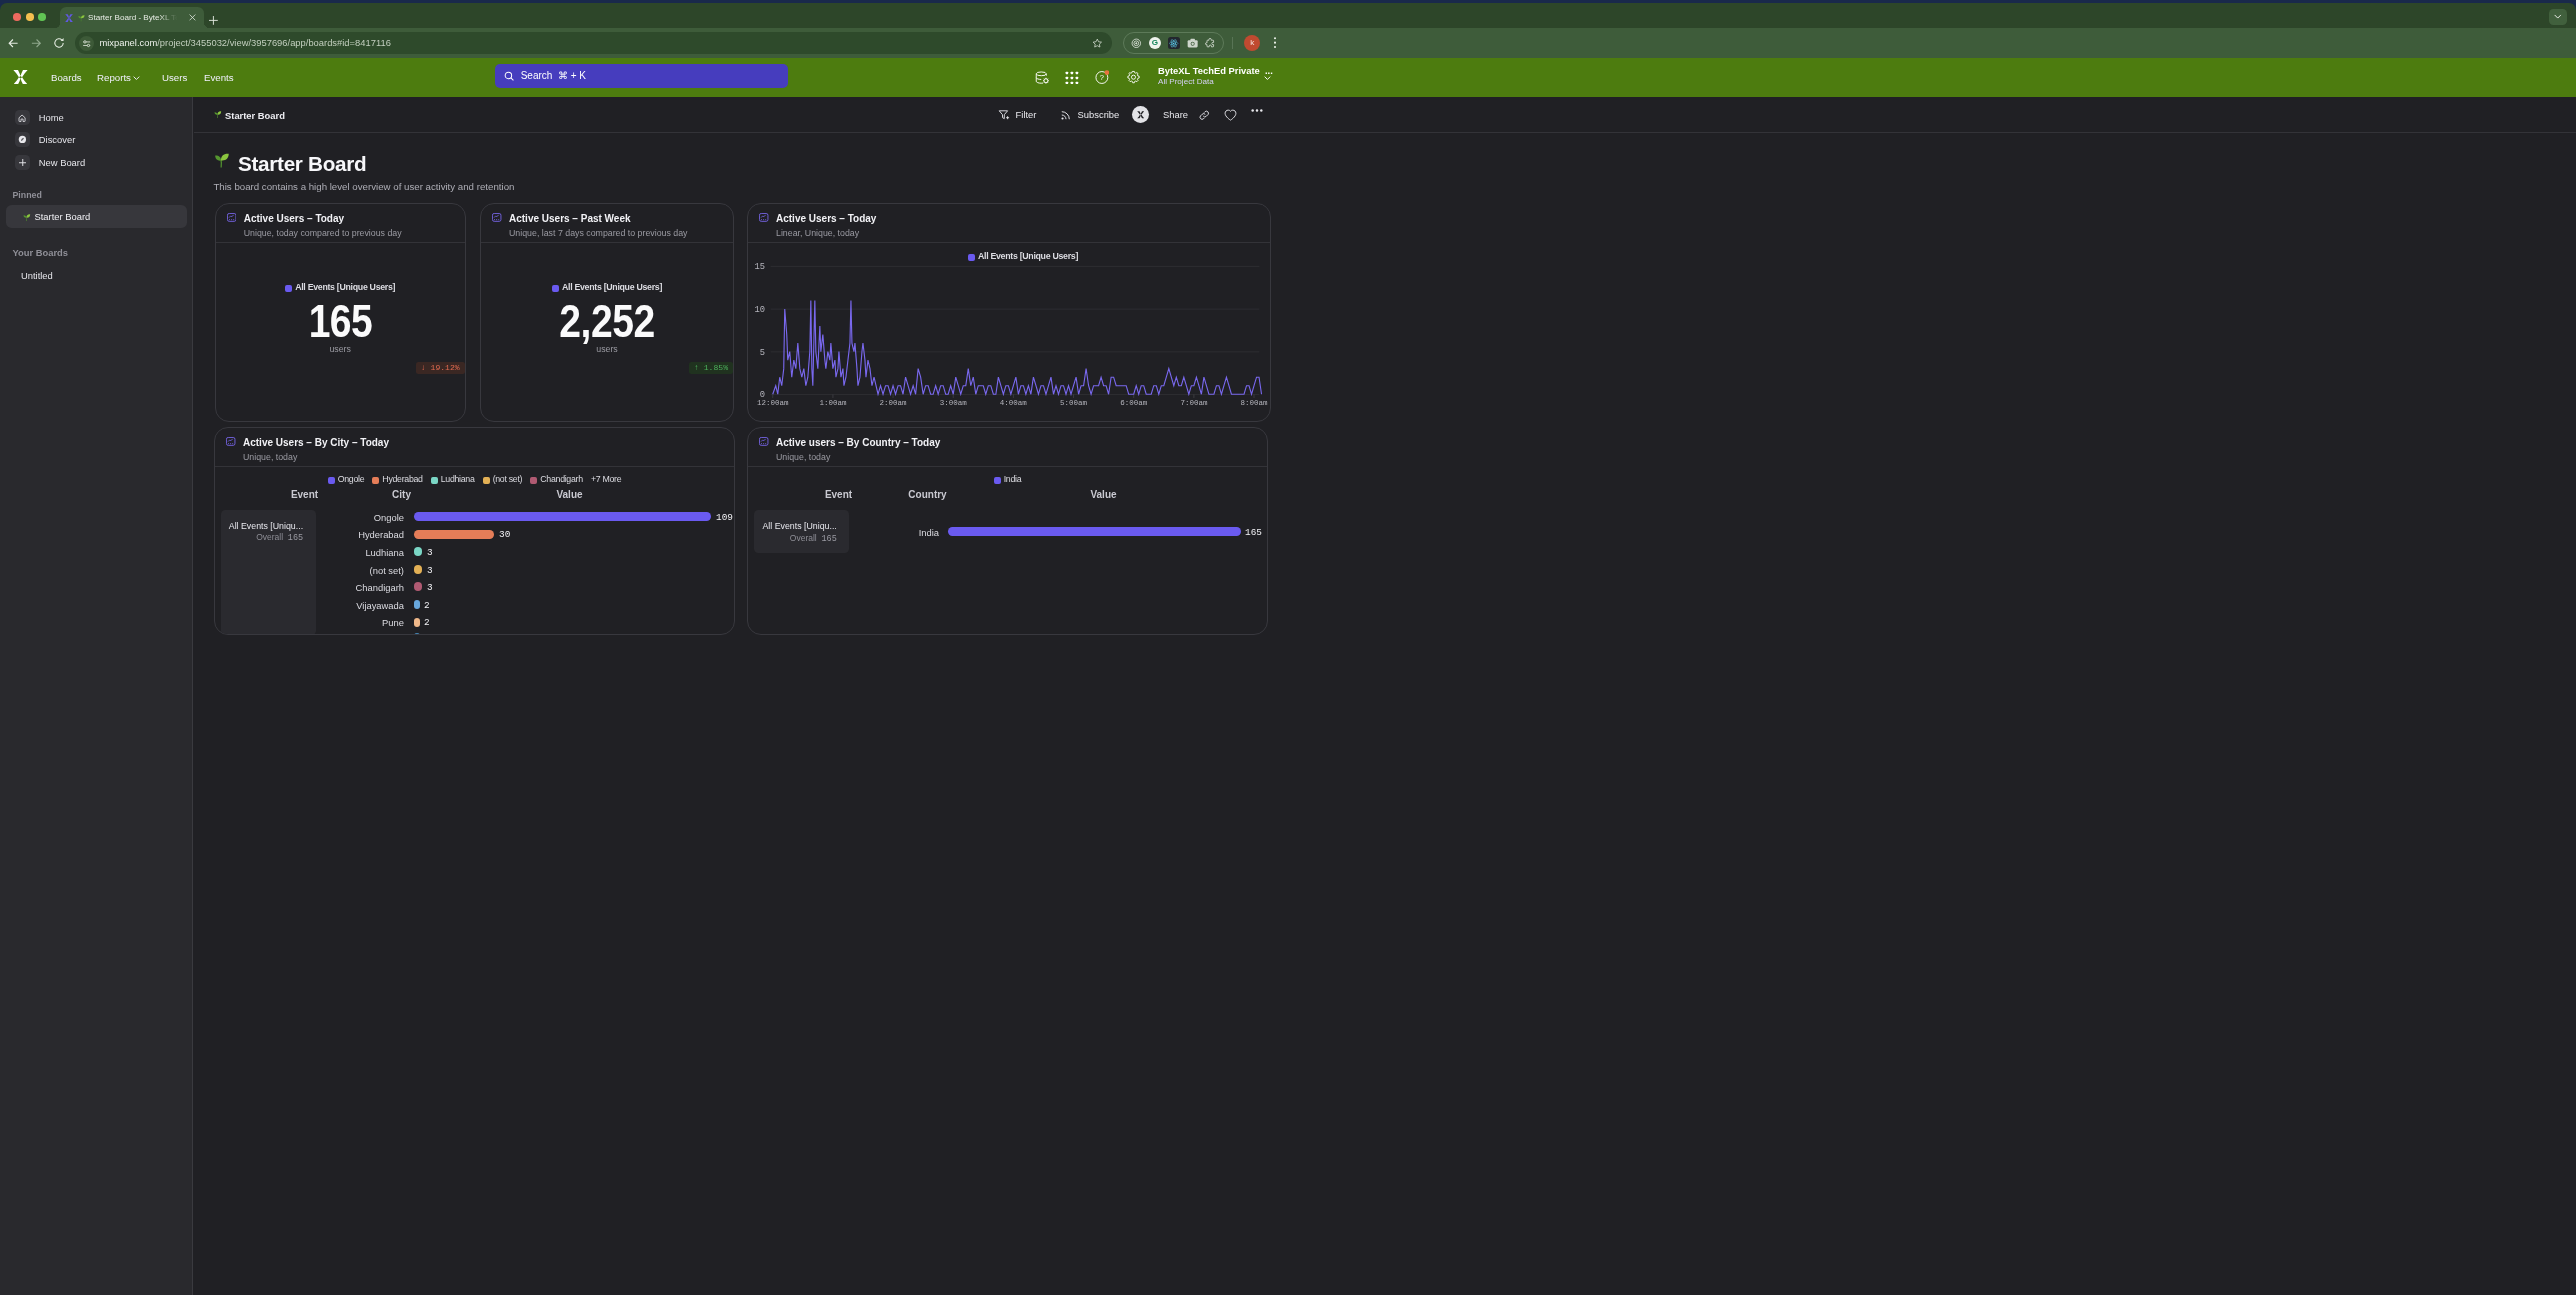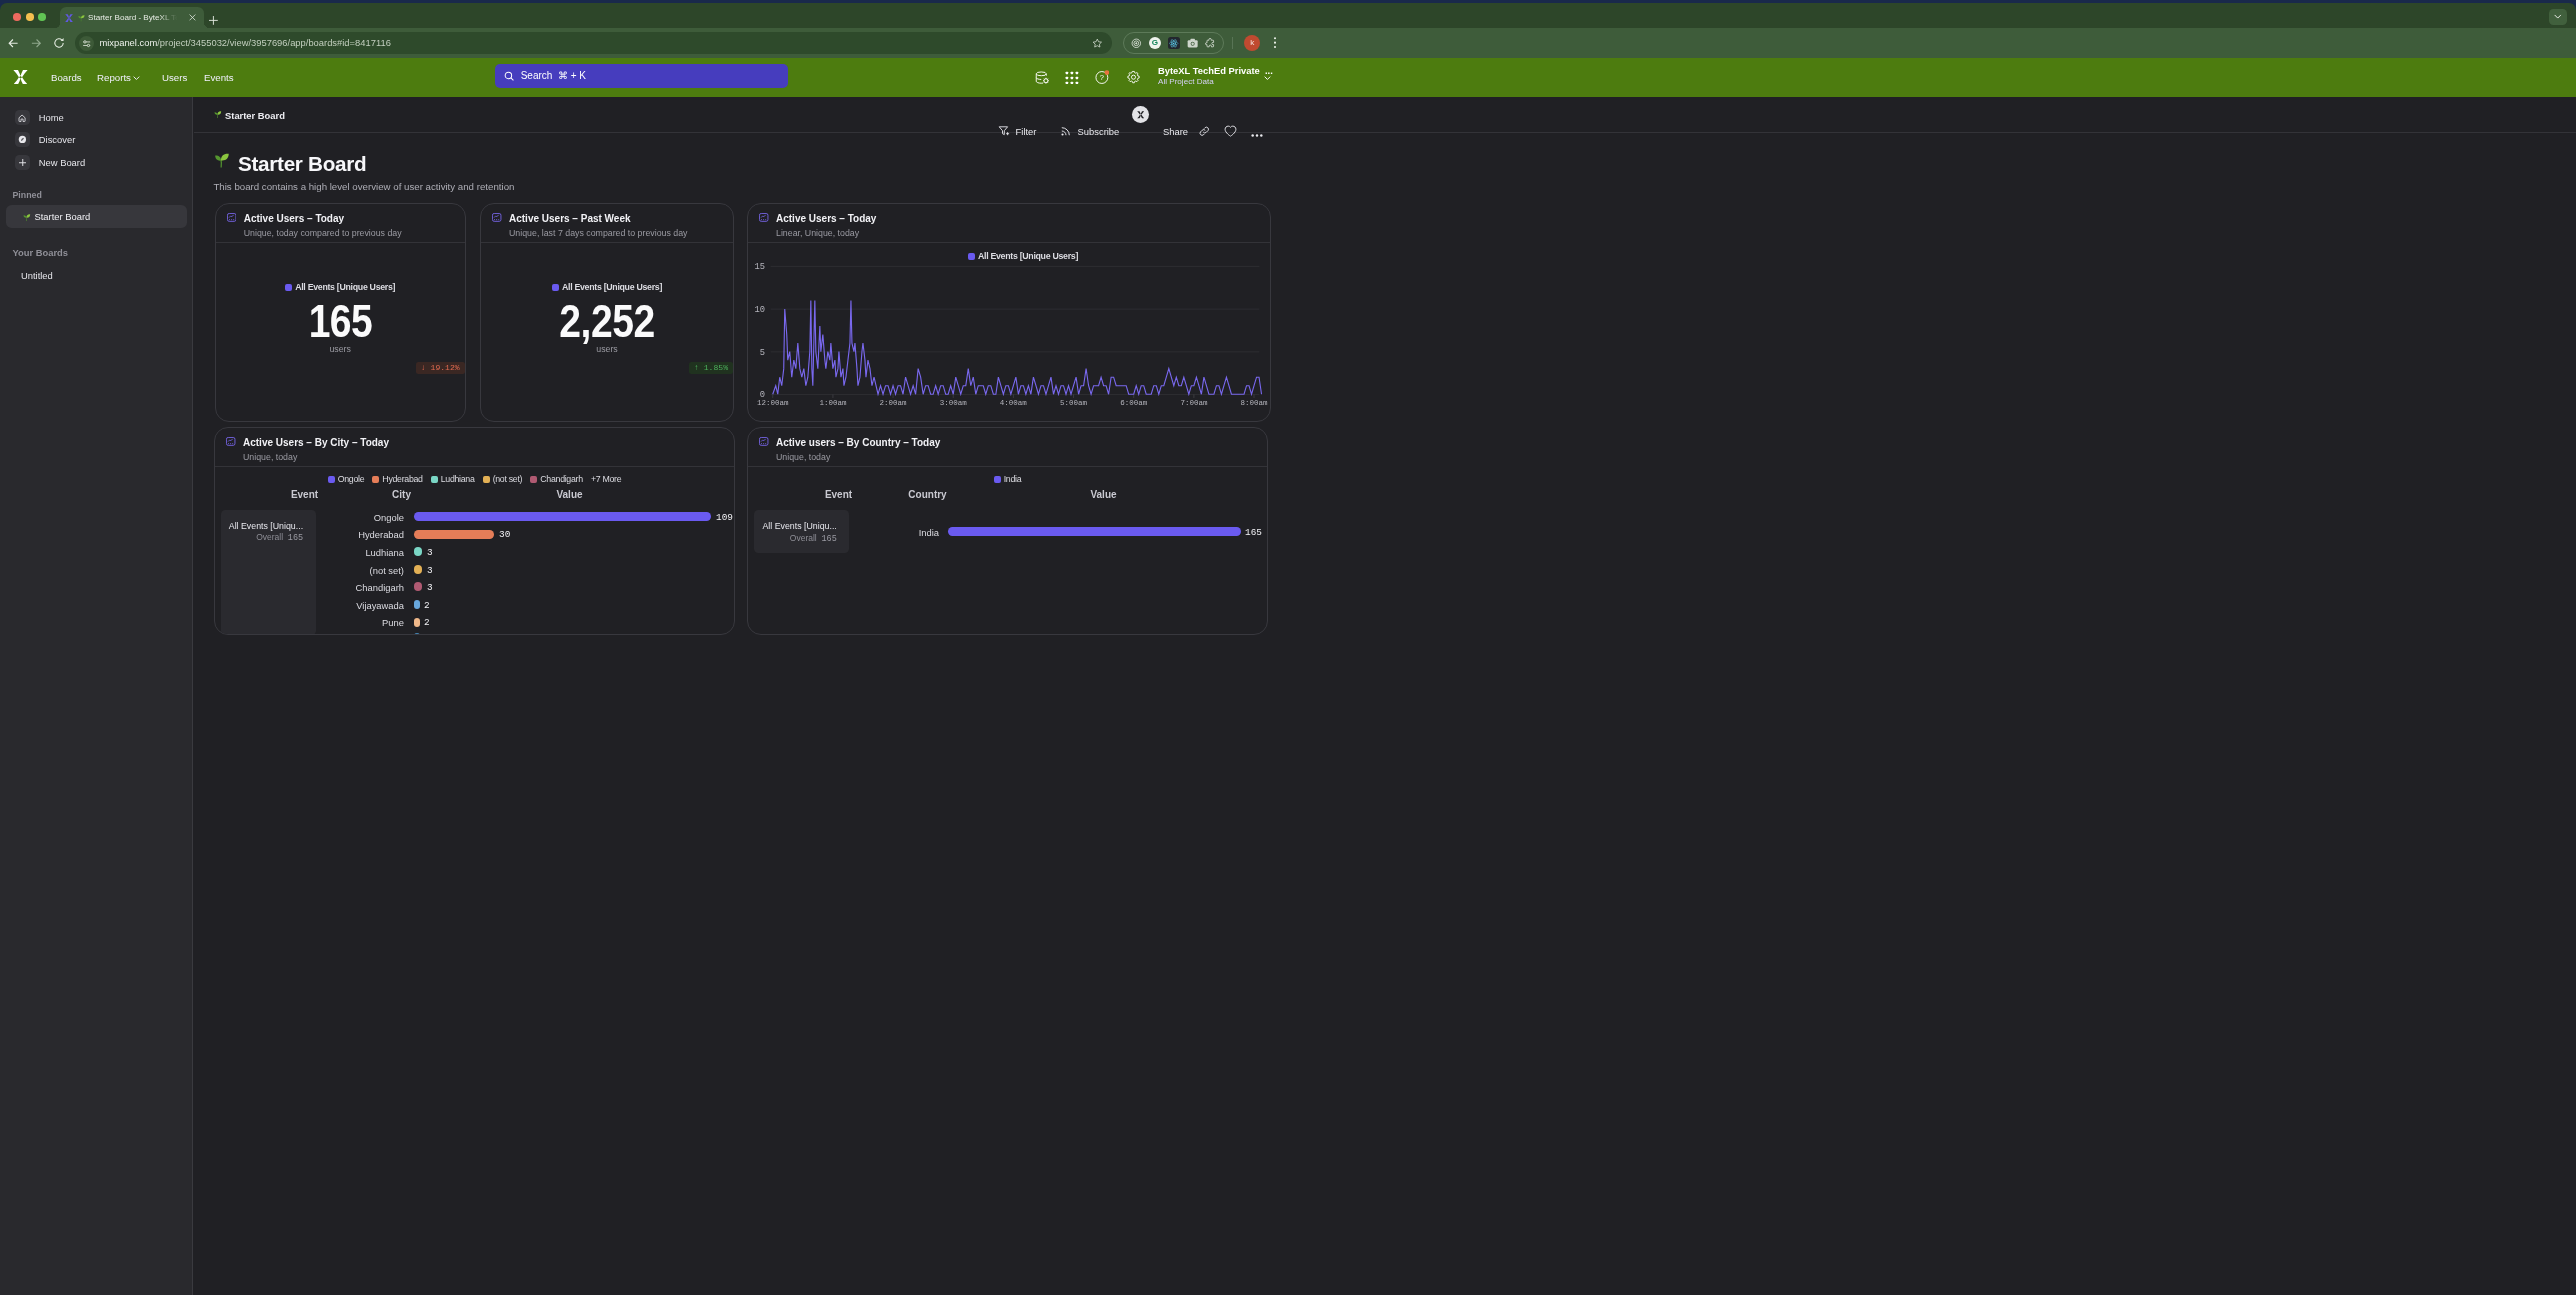--- a/index.html
+++ b/index.html
@@ -38,30 +38,30 @@
 #app{position:absolute;left:0;top:94px;width:100%;bottom:0;background:#202024}
 #sidebar{position:absolute;left:0;top:0;width:193px;height:100%;background:#29292d;border-right:0.6px solid #3a3a3f}
 .sbrow{position:absolute;left:15px;height:15px;display:flex;align-items:center}
 .sbbox{width:15px;height:15px;border-radius:4.4px;background:#37373c;display:flex;align-items:center;justify-content:center;margin-right:8.8px}
 .sbtxt{font-size:9.4px;color:#e6e6eb}
 .sbhead{position:absolute;left:12.5px;font-size:8.8px;font-weight:bold;color:#8f8f97}
 #sbpill{position:absolute;left:5.6px;top:108px;width:181px;height:23px;background:#37373c;border-radius:5.6px;line-height:23px;font-size:9.4px;color:#f1f1f5}
 #main{position:absolute;left:194px;top:0;right:0;height:100%}
 #crumbbar{position:absolute;left:0;top:0;right:0;height:36px;border-bottom:0.6px solid #333338}
 .crumbtxt{font-size:9.4px;font-weight:600;color:#ececf1}
-.ctool{position:absolute;top:4px;height:36px;display:flex;align-items:flex-end;color:#e9e9ee;font-size:9.4px}
+.ctool{position:absolute;top:12px;height:36px;display:flex;align-items:flex-start;color:#e9e9ee;font-size:9.4px}
 #boardtitle{position:absolute;left:44px;top:55px;font-size:20.7px;font-weight:bold;color:#f7f7fa;letter-spacing:-0.3px}
 #boarddesc{position:absolute;left:19.4px;top:84px;font-size:9.7px;color:#aeaeb6}
 
 .card{position:absolute;background:#202024;border:0.6px solid #38383e;border-radius:14px;overflow:hidden}
 .chead{position:absolute;left:0;top:0;right:0;height:39px;border-bottom:0.6px solid #333338}
 .cico{position:absolute;left:11.3px;top:9.4px;width:9.4px;height:8.8px}
 .ctitle{position:absolute;left:28px;top:8.8px;font-size:10px;font-weight:600;color:#f2f2f6}
 .csub{position:absolute;left:28px;top:24.4px;font-size:8.8px;color:#9b9ba3}
-.legend{position:absolute;width:100%;display:flex;justify-content:center;align-items:center;gap:3.1px}
+.legend{position:absolute;width:100%;display:flex;justify-content:center;align-items:flex-end;gap:3.1px}
 .sw{width:6.9px;height:6.9px;border-radius:1.9px;background:#6a5af0}
 .ltxt{font-size:8.8px;font-weight:600;color:#dcdce2;letter-spacing:-0.3px}
 .bignum{position:absolute;width:100%;text-align:center;font-size:46px;font-weight:bold;color:#fafafb;letter-spacing:-0.6px;transform:scaleX(0.85)}
 .userslbl{position:absolute;width:100%;text-align:center;font-size:8.8px;color:#9b9ba3}
 .badgewrap{position:absolute;width:100%;display:flex;justify-content:flex-end}
 .badge{height:12px;line-height:12px;border-radius:2.5px;padding:0 5px;font-family:"Liberation Mono",monospace;font-size:8.1px}
 .badge.red{background:#3a2723;color:#e06a50}
 .badge.green{background:#20321f;color:#4cb05c}
 .mono{font-family:"Liberation Mono",monospace}
 .blabel{position:absolute;font-size:9.4px;color:#dcdce2;text-align:right}

